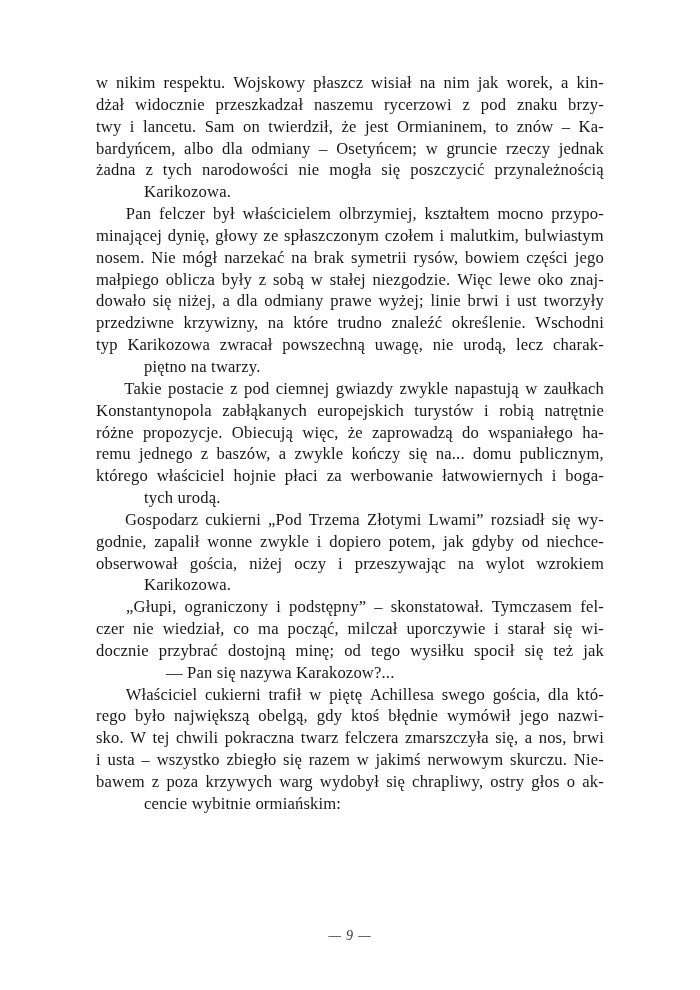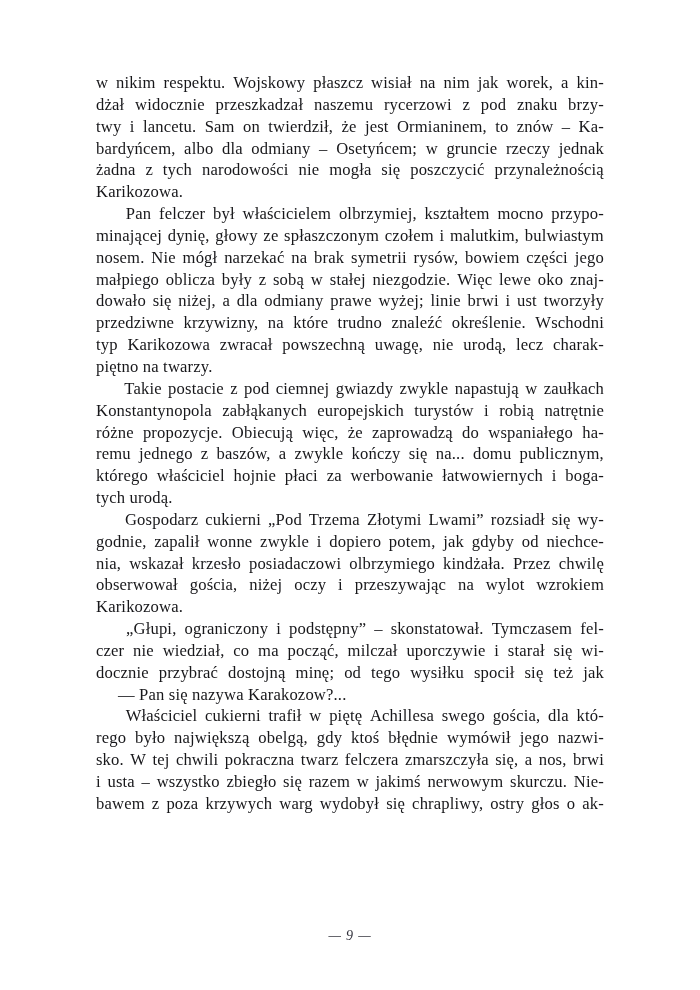--- a/index.html
+++ b/index.html
@@ -47,20 +47,21 @@
     letter-spacing: 0.01em;
   }
 
   
   .line.just {
     justify-content: space-between;
   }
   
   .line.last {
     justify-content: flex-start;
+    margin-left: 48px;
   }
 
   .line.indent::before {
     content: "";
     display: block;
     width: 22px;
     flex: 0 0 22px;
   }
 
   .word {
@@ -111,36 +112,36 @@
         <div class="line just indent"><span class="word">Takie</span><span class="word">postacie</span><span class="word">z</span><span class="word">pod</span><span class="word">ciemnej</span><span class="word">gwiazdy</span><span class="word">zwykle</span><span class="word">napastują</span><span class="word">w</span><span class="word">zaułkach</span></div>
         <div class="line just"><span class="word">Konstantynopola</span><span class="word">zabłąkanych</span><span class="word">europejskich</span><span class="word">turystów</span><span class="word">i</span><span class="word">robią</span><span class="word">natrętnie</span></div>
         <div class="line just"><span class="word">różne</span><span class="word">propozycje.</span><span class="word">Obiecują</span><span class="word">więc,</span><span class="word">że</span><span class="word">zaprowadzą</span><span class="word">do</span><span class="word">wspaniałego</span><span class="word">ha-</span></div>
         <div class="line just"><span class="word">remu</span><span class="word">jednego</span><span class="word">z</span><span class="word">baszów,</span><span class="word">a</span><span class="word">zwykle</span><span class="word">kończy</span><span class="word">się</span><span class="word">na...</span><span class="word">domu</span><span class="word">publicznym,</span></div>
         <div class="line just"><span class="word">którego</span><span class="word">właściciel</span><span class="word">hojnie</span><span class="word">płaci</span><span class="word">za</span><span class="word">werbowanie</span><span class="word">łatwowiernych</span><span class="word">i</span><span class="word">boga-</span></div>
         <div class="line last"><span class="word">tych</span><span class="word">urodą.</span></div>
       </div>
       <div class="para">
         <div class="line just indent"><span class="word">Gospodarz</span><span class="word">cukierni</span><span class="word">„Pod</span><span class="word">Trzema</span><span class="word">Złotymi</span><span class="word">Lwami”</span><span class="word">rozsiadł</span><span class="word">się</span><span class="word">wy-</span></div>
         <div class="line just"><span class="word">godnie,</span><span class="word">zapalił</span><span class="word">wonne</span><span class="word">zwykle</span><span class="word">i</span><span class="word">dopiero</span><span class="word">potem,</span><span class="word">jak</span><span class="word">gdyby</span><span class="word">od</span><span class="word">niechce-</span></div>
-        <div class="line just"><span class="word">nia,</span><span class="word">wskazał</span><span class="word">krzesło</span><span class="word">posiadaczowi</span><span class="word">olbrzymiego</span><span class="word">kindżała.</span><span class="word">Przez</span><span class="word">chwilę</span></div>
         <div class="line just"><span class="word">obserwował</span><span class="word">gościa,</span><span class="word">niżej</span><span class="word">oczy</span><span class="word">i</span><span class="word">przeszywając</span><span class="word">na</span><span class="word">wylot</span><span class="word">wzrokiem</span></div>
         <div class="line last"><span class="word">Karikozowa.</span></div>
       </div>
       <div class="para">
         <div class="line just indent"><span class="word">„Głupi,</span><span class="word">ograniczony</span><span class="word">i</span><span class="word">podstępny”</span><span class="word">–</span><span class="word">skonstatował.</span><span class="word">Tymczasem</span><span class="word">fel-</span></div>
         <div class="line just"><span class="word">czer</span><span class="word">nie</span><span class="word">wiedział,</span><span class="word">co</span><span class="word">ma</span><span class="word">począć,</span><span class="word">milczał</span><span class="word">uporczywie</span><span class="word">i</span><span class="word">starał</span><span class="word">się</span><span class="word">wi-</span></div>
         <div class="line just"><span class="word">docznie</span><span class="word">przybrać</span><span class="word">dostojną</span><span class="word">minę;</span><span class="word">od</span><span class="word">tego</span><span class="word">wysiłku</span><span class="word">spocił</span><span class="word">się</span><span class="word">też</span><span class="word">jak</span></div>
       </div>
       <div class="para">
         <div class="line last indent"><span class="word">—</span><span class="word">Pan</span><span class="word">się</span><span class="word">nazywa</span><span class="word">Karakozow?...</span></div>
       </div>
       <div class="para">
         <div class="line just indent"><span class="word">Właściciel</span><span class="word">cukierni</span><span class="word">trafił</span><span class="word">w</span><span class="word">piętę</span><span class="word">Achillesa</span><span class="word">swego</span><span class="word">gościa,</span><span class="word">dla</span><span class="word">któ-</span></div>
         <div class="line just"><span class="word">rego</span><span class="word">było</span><span class="word">największą</span><span class="word">obelgą,</span><span class="word">gdy</span><span class="word">ktoś</span><span class="word">błędnie</span><span class="word">wymówił</span><span class="word">jego</span><span class="word">nazwi-</span></div>
         <div class="line just"><span class="word">sko.</span><span class="word">W</span><span class="word">tej</span><span class="word">chwili</span><span class="word">pokraczna</span><span class="word">twarz</span><span class="word">felczera</span><span class="word">zmarszczyła</span><span class="word">się,</span><span class="word">a</span><span class="word">nos,</span><span class="word">brwi</span></div>
         <div class="line just"><span class="word">i</span><span class="word">usta</span><span class="word">–</span><span class="word">wszystko</span><span class="word">zbiegło</span><span class="word">się</span><span class="word">razem</span><span class="word">w</span><span class="word">jakimś</span><span class="word">nerwowym</span><span class="word">skurczu.</span><span class="word">Nie-</span></div>
         <div class="line just"><span class="word">bawem</span><span class="word">z</span><span class="word">poza</span><span class="word">krzywych</span><span class="word">warg</span><span class="word">wydobył</span><span class="word">się</span><span class="word">chrapliwy,</span><span class="word">ostry</span><span class="word">głos</span><span class="word">o</span><span class="word">ak-</span></div>
+        <div class="line last"><span class="word">cencie</span><span class="word">wybitnie</span><span class="word">ormiańskim:</span></div>
       </div>
     </div>
 
   <div class="folio">— 9 —</div>
 
 </div>
 
 </body></html>

